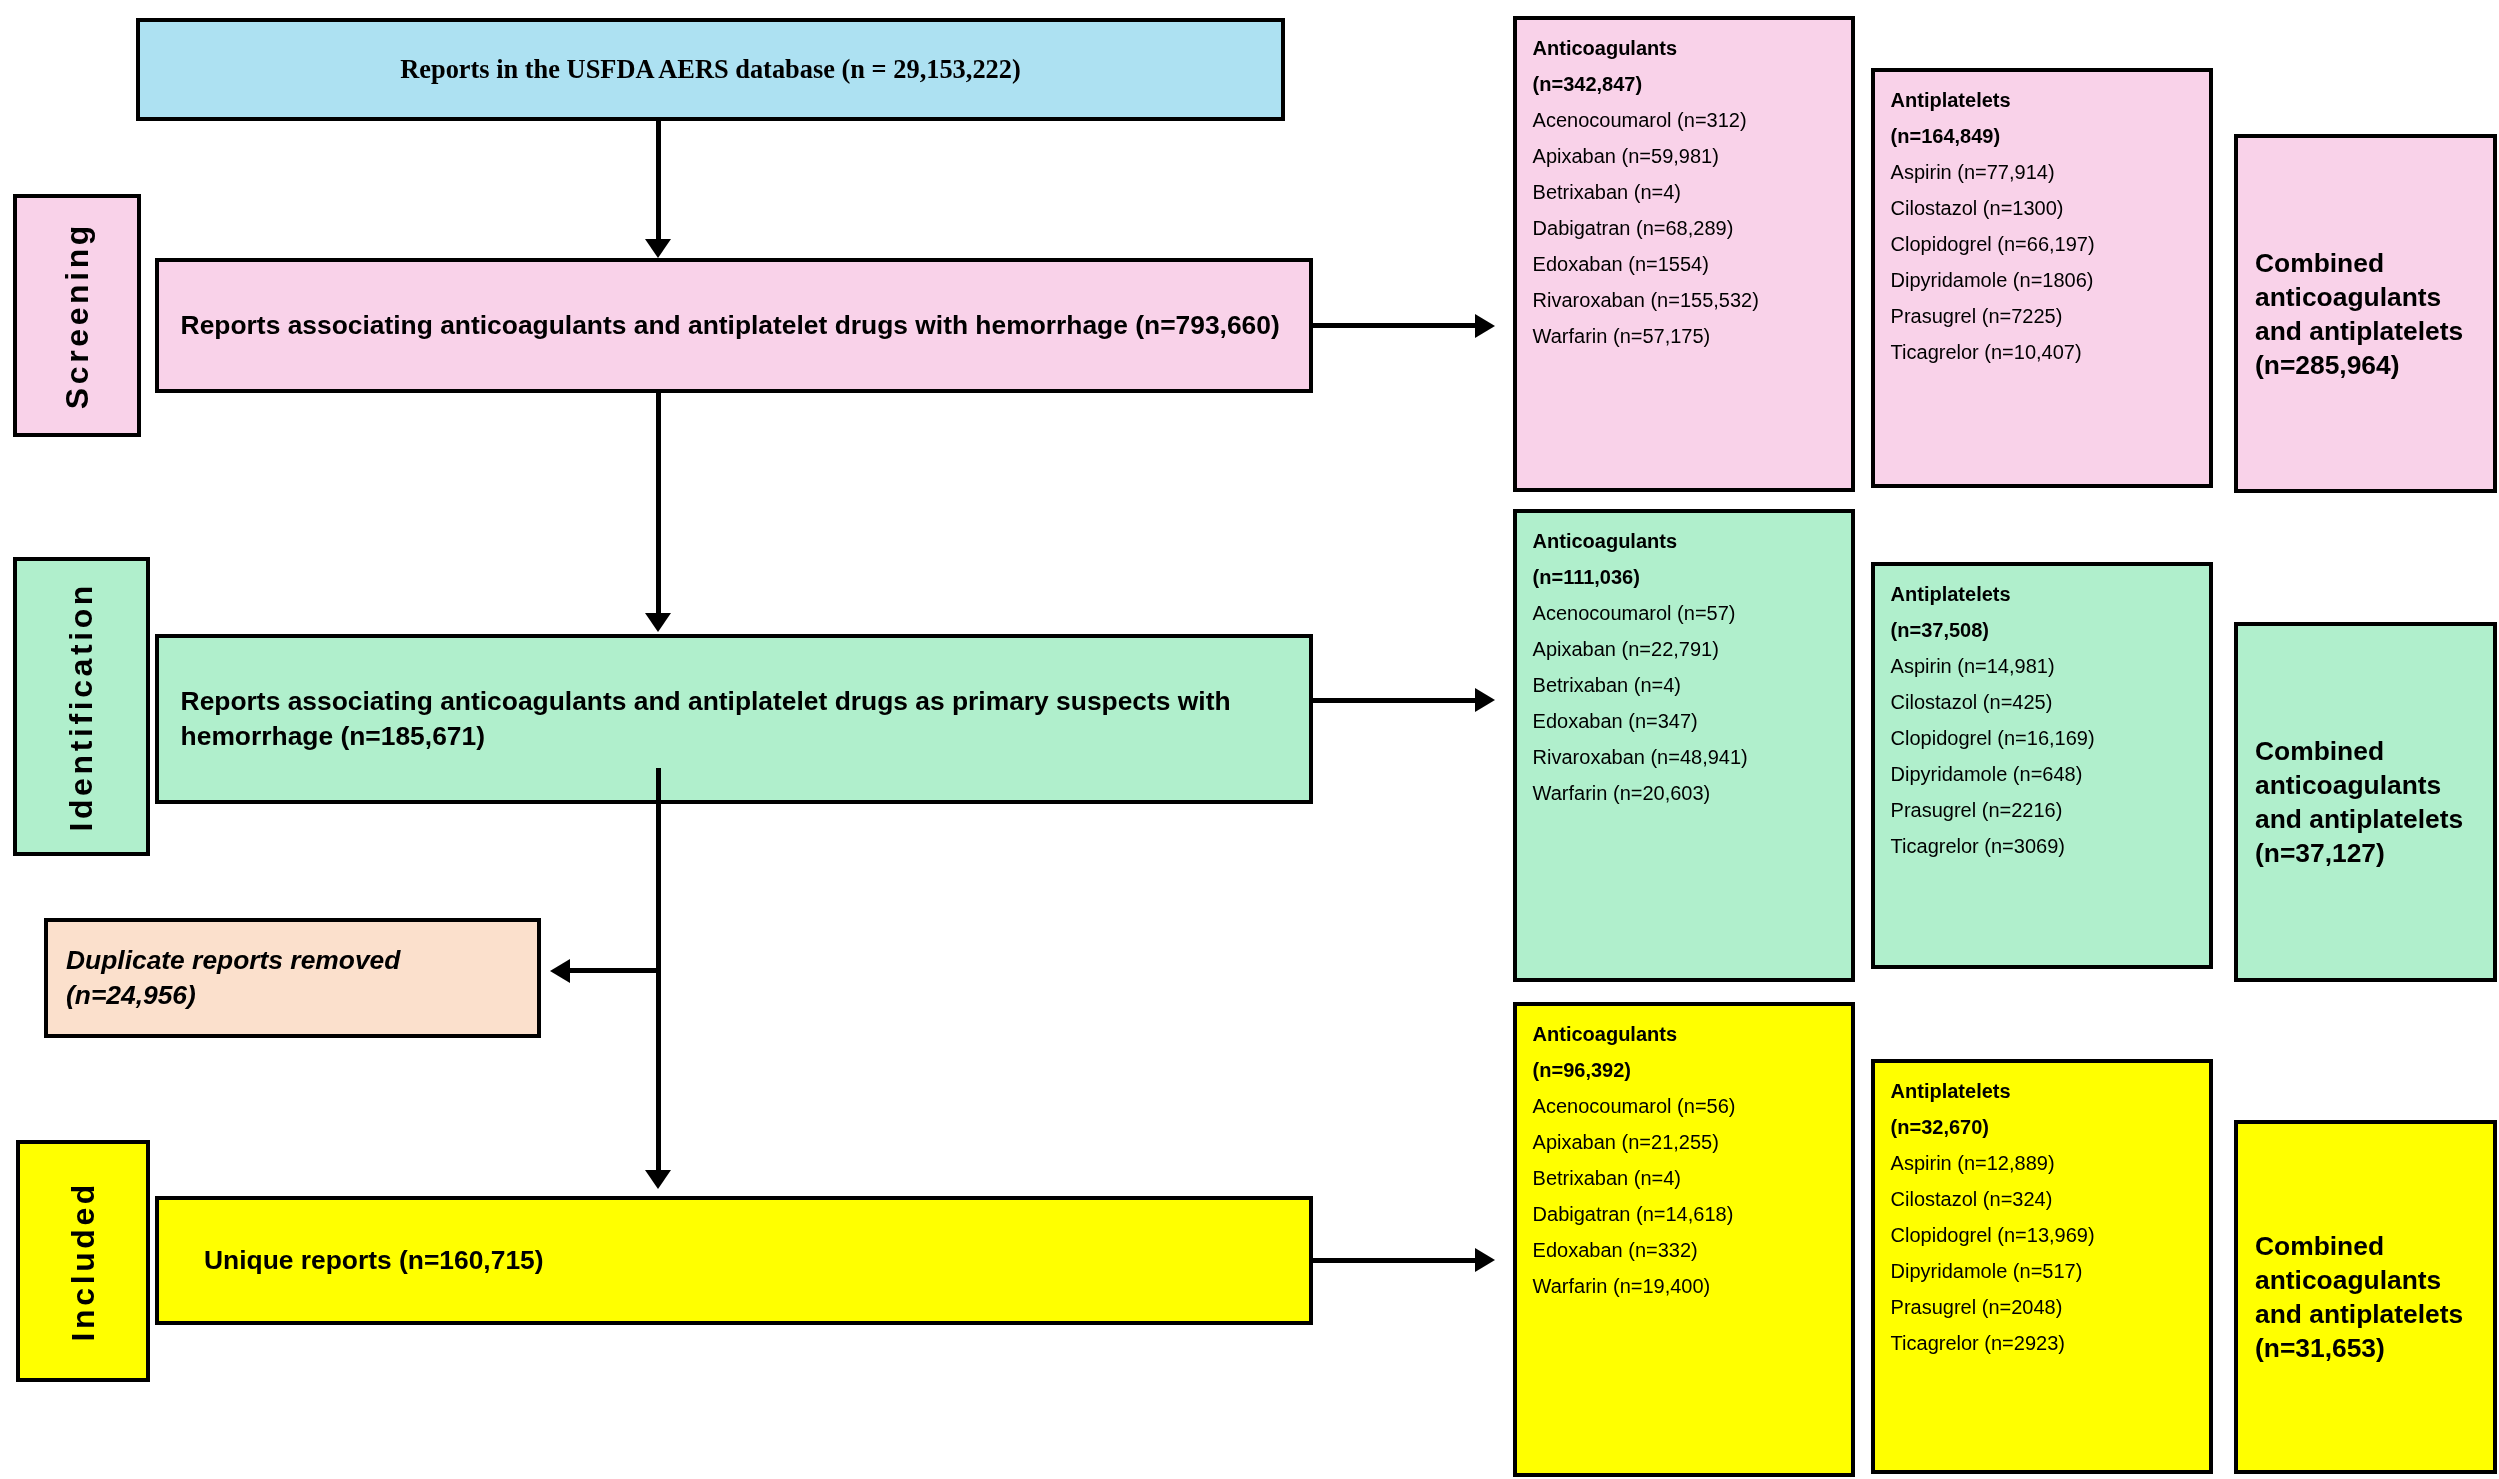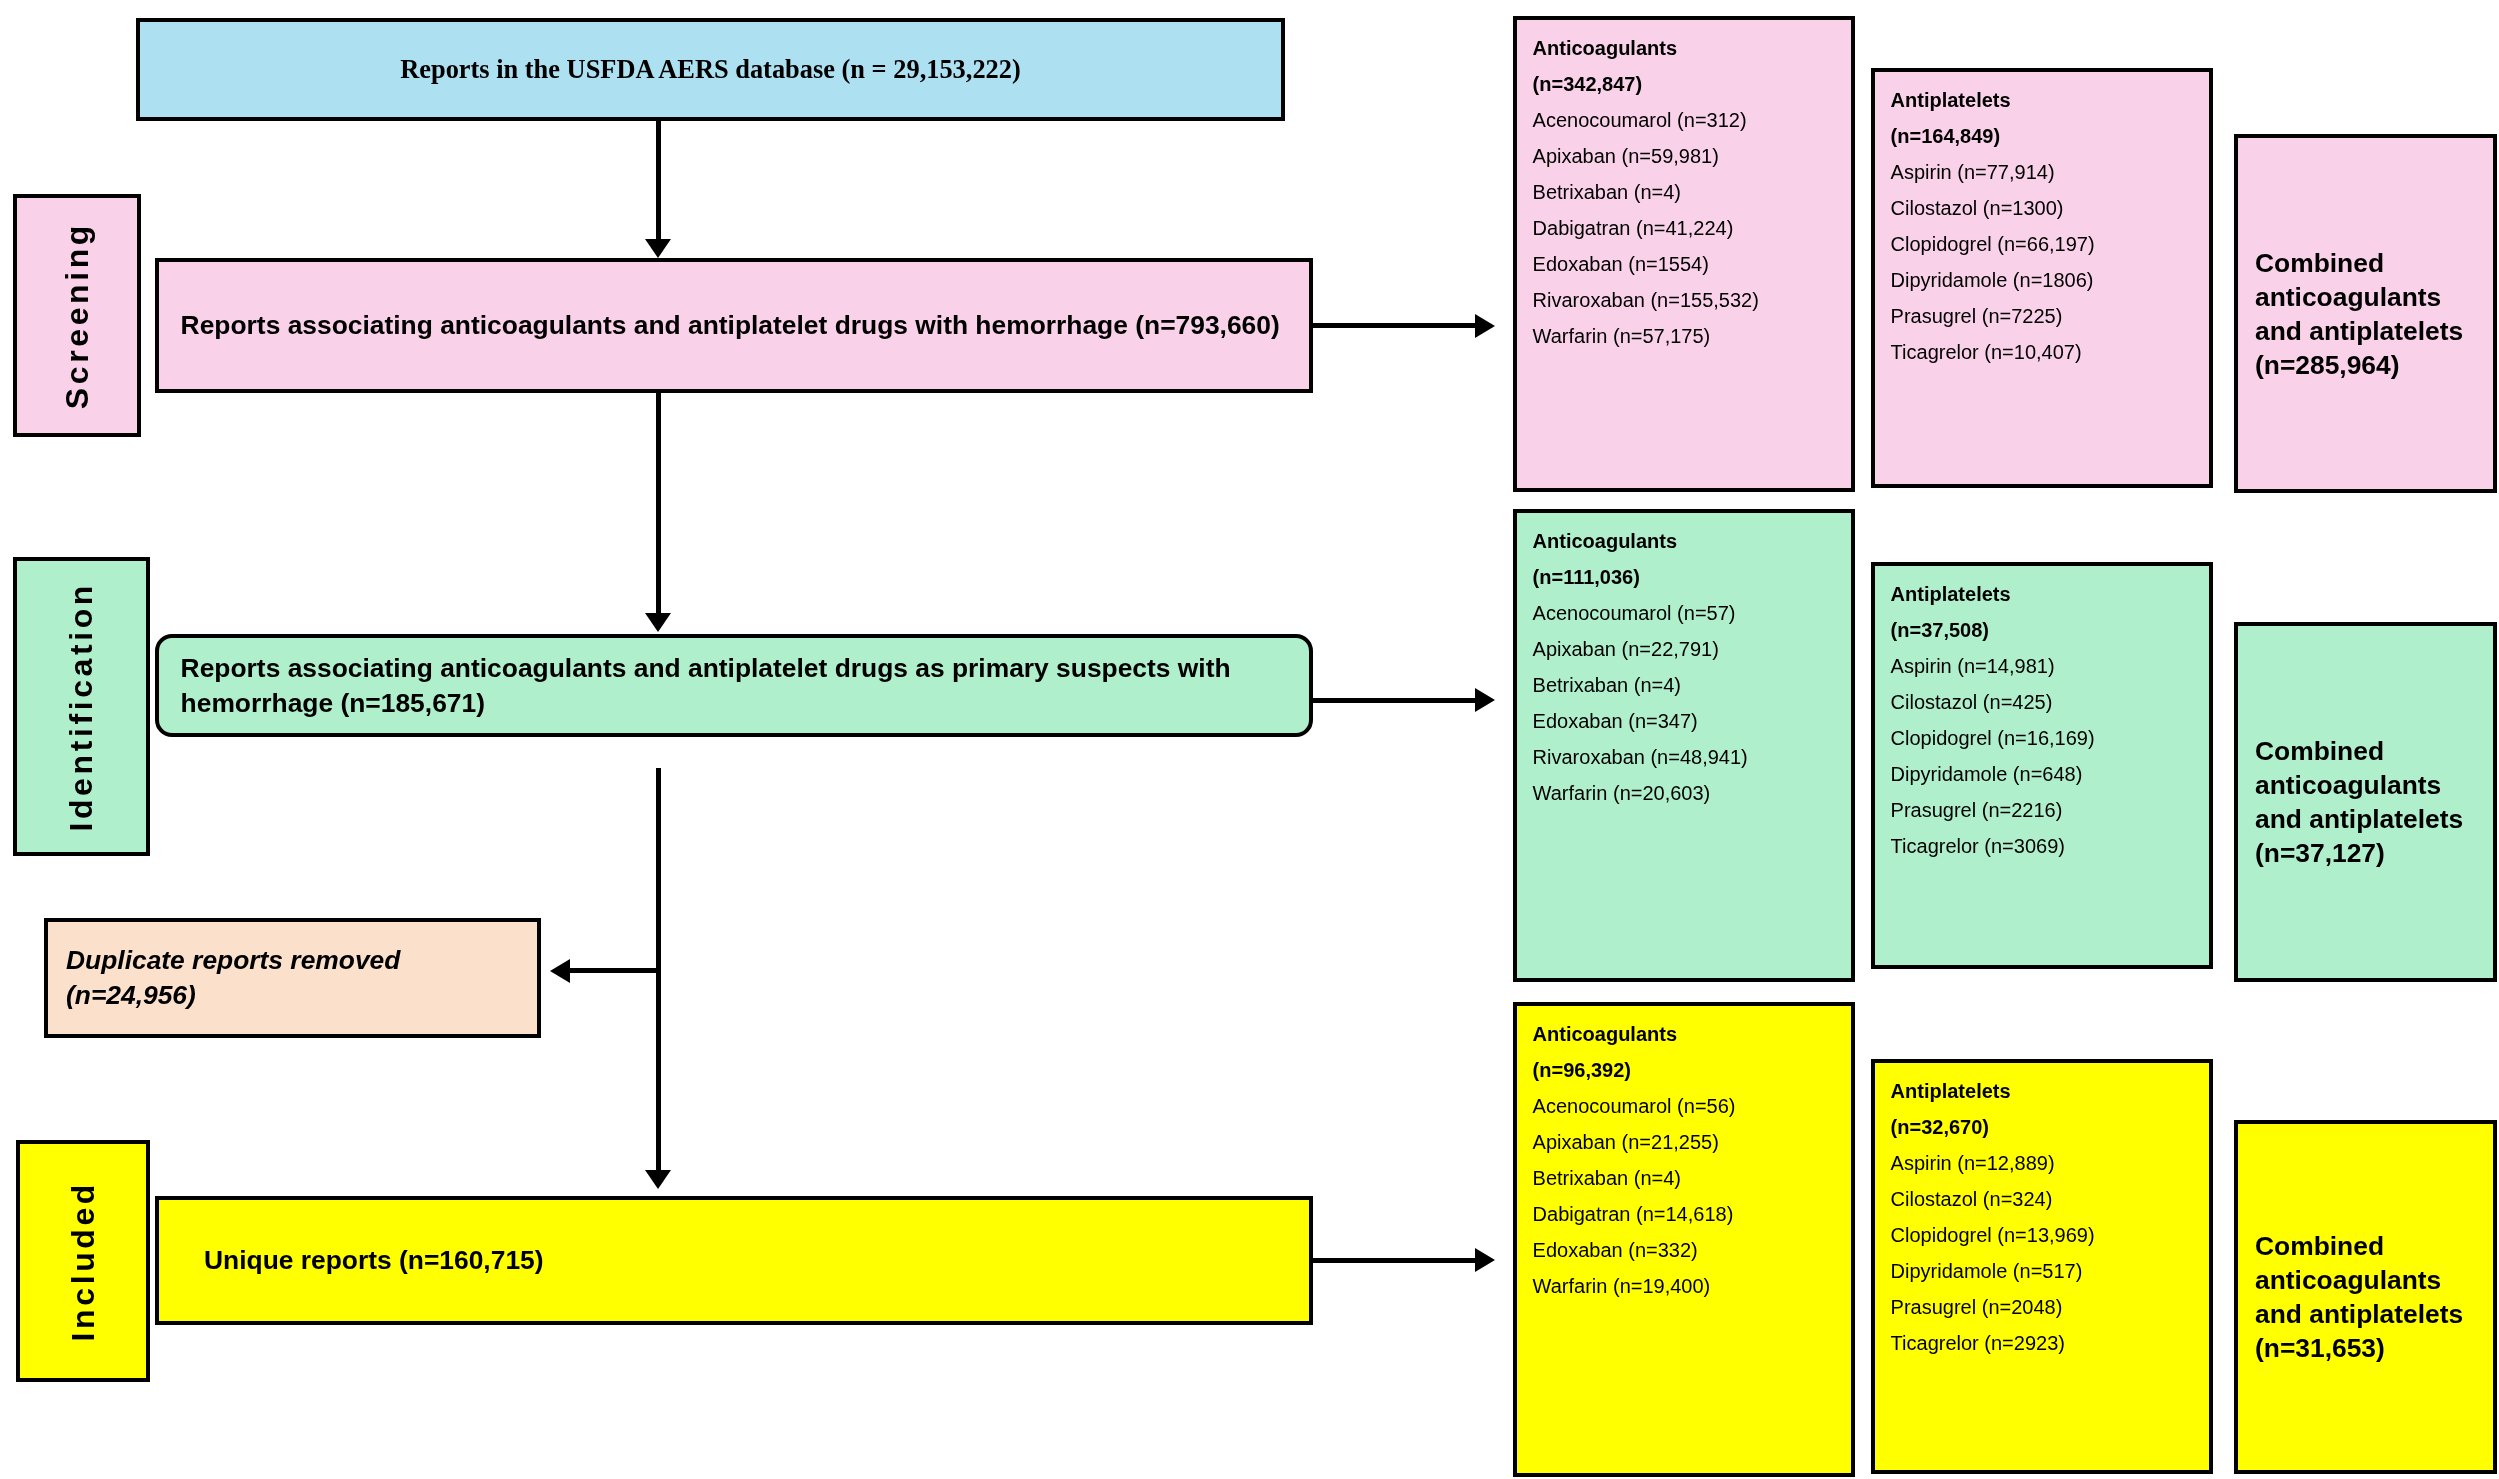--- a/index.html
+++ b/index.html
@@ -37,21 +37,21 @@
   </div>
 
   <div class="box flowbox" style="left:155px;top:258px;width:1158px;height:135px;background:#F9D2E9;">
     <span>Reports associating anticoagulants and antiplatelet drugs with hemorrhage (n=793,660)</span>
   </div>
 
   <div class="box vlabel" style="left:13.2px;top:557px;width:137px;height:299px;background:#B0EFCC;">
     <span>Identification</span>
   </div>
 
-  <div class="box flowbox" style="left:155px;top:634px;width:1158px;height:103px;background:#B0EFCC;border-radius:17px;">
+  <div class="box flowbox" style="left:155px;top:634px;width:1158px;height:170px;background:#B0EFCC;">
     <span>Reports associating anticoagulants and antiplatelet drugs as primary suspects with hemorrhage (n=185,671)</span>
   </div>
 
   <div class="box flowbox" style="left:44px;top:918px;width:497px;height:120px;background:#FBE0CC;padding-left:18px;font-style:italic;">
     <span>Duplicate reports removed (n=24,956)</span>
   </div>
 
   <div class="box vlabel" style="left:16px;top:1140px;width:134px;height:242px;background:#FFFF00;">
     <span>Included</span>
   </div>
@@ -81,21 +81,21 @@
   <div class="line" style="left:1313px;top:1258px;width:163px;height:4.8px;"></div>
   <div class="ah ah-right" style="left:1475px;top:1248px;"></div>
 
   <div class="box sidebox" style="left:1513px;top:16px;width:342px;height:476px;background:#F9D2E9;">
     <div class="t">Anticoagulants</div>
     <div class="t">(n=342,847)</div>
     <div>
         <div>Acenocoumarol (n=312)</div>
         <div>Apixaban (n=59,981)</div>
         <div>Betrixaban (n=4)</div>
-        <div>Dabigatran (n=41,224)</div>
+        <div>Dabigatran (n=68,289)</div>
         <div>Edoxaban (n=1554)</div>
         <div>Rivaroxaban (n=155,532)</div>
         <div>Warfarin (n=57,175)</div>
       </div>
   </div>
   <div class="box sidebox" style="left:1871px;top:68px;width:342px;height:420px;background:#F9D2E9;">
     <div class="t">Antiplatelets</div>
     <div class="t">(n=164,849)</div>
     <div>
         <div>Aspirin (n=77,914)</div>

